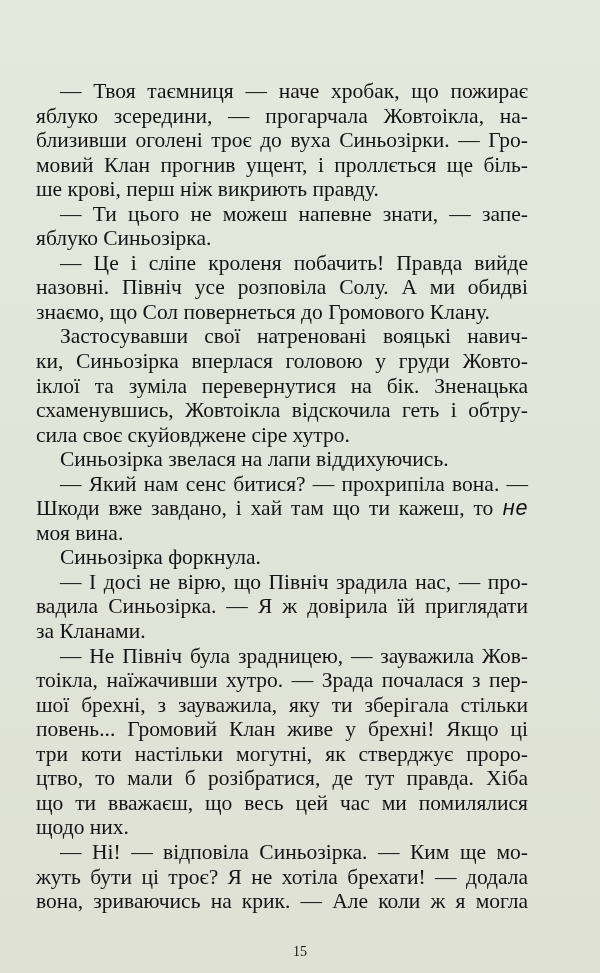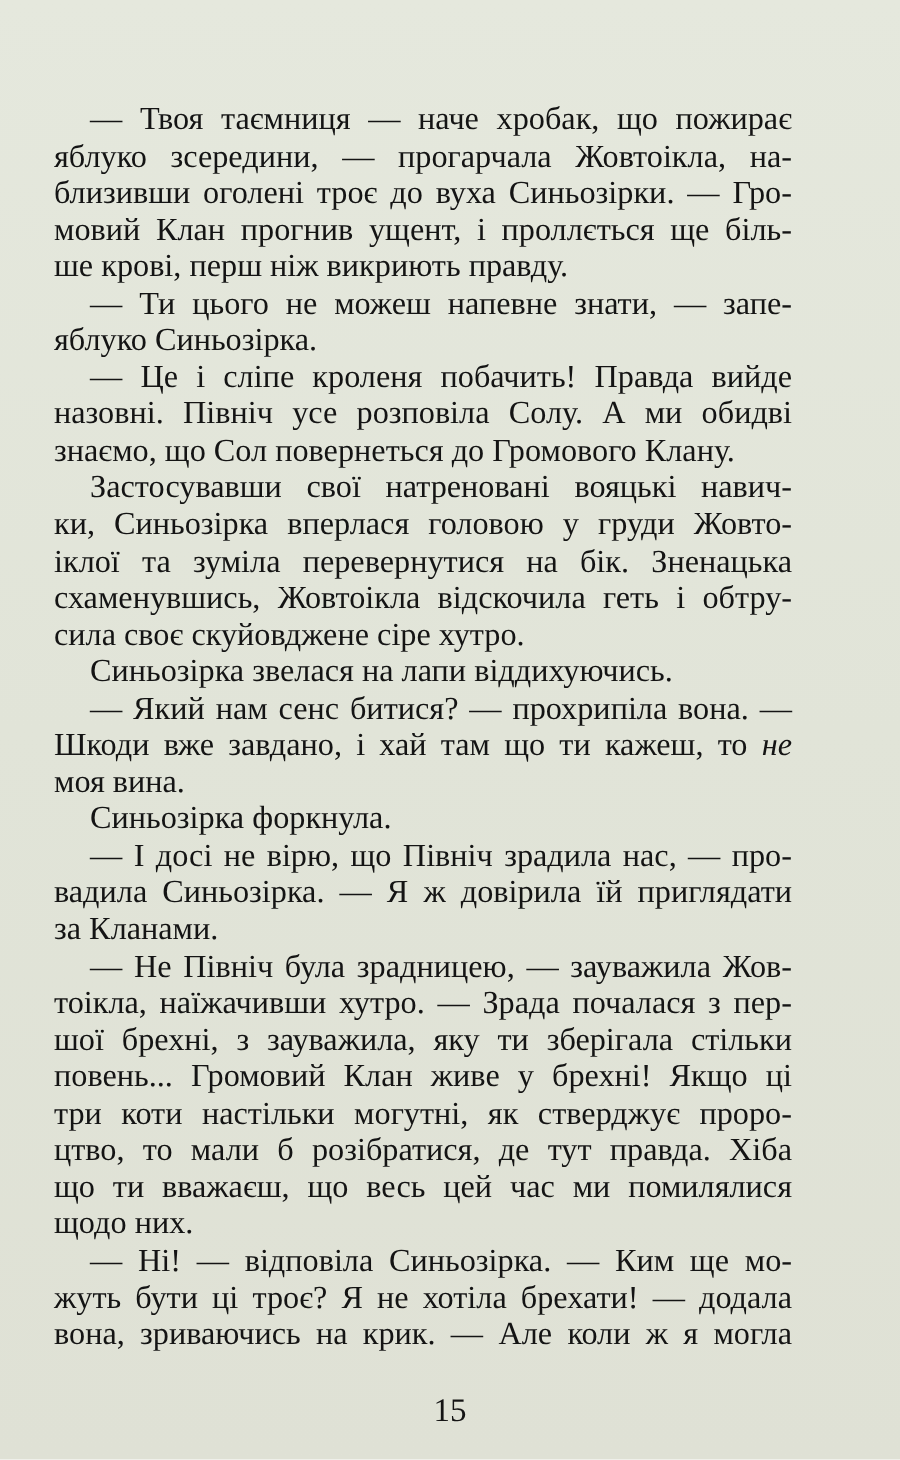--- a/index.html
+++ b/index.html
@@ -10,21 +10,21 @@
       width: 600px;
       height: 973px;
       overflow: hidden;
       background: linear-gradient(180deg, #e5e8dd 0%, #e1e4d8 50%, #dfe1d5 100%);
       position: relative;
       font-family: "Liberation Serif", "DejaVu Serif", serif;
       color: #141414;
     }
     .page {
       position: absolute;
-      left: 0; top: 4px;
+      left: 0; top: 16px;
       width: 600px; height: 924px;
     }
     .text-block {
       position: absolute;
       left: 36px;
       top: 63px;
       width: 492px;
       font-size: 21.5px;
       line-height: 24.55px;
     }
@@ -38,28 +38,29 @@
     }
     .line.last {
       text-align: center;
       text-align-last: left;
     }
     .line.indent {
       padding-left: 24px;
     }
     .line em {
       font-style: italic;
+      font-family: Liberation Mono, monospace;
     }
     .page-number {
       position: absolute;
       left: 0;
       width: 600px;
       top: 924px;
       text-align: center;
-      font-size: 22px;
+      font-size: 14px;
       line-height: 24px;
     }
   </style>
 </head>
 <body>
 
 <div class="page">
   <div class="text-block">
     <span class="line indent">— Твоя таємниця — наче хробак, що пожирає</span>
     <span class="line">яблуко зсередини, — прогарчала Жовтоікла, на-</span>

